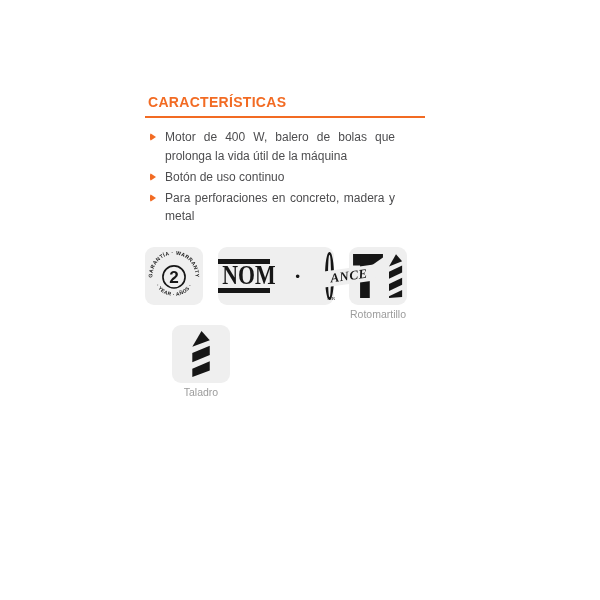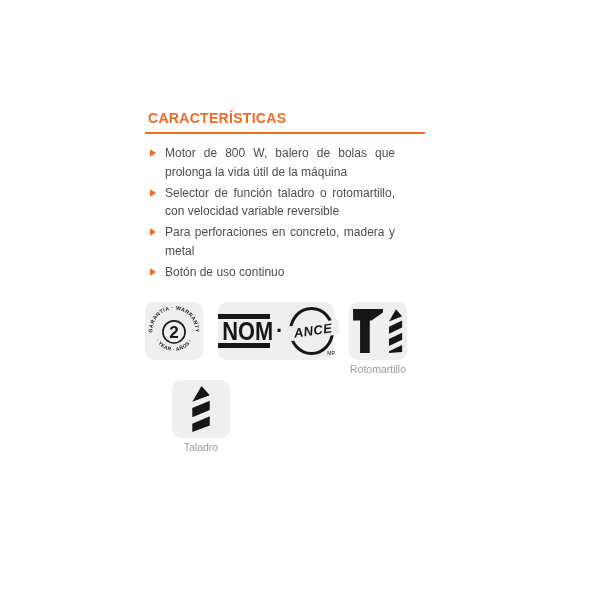--- a/index.html
+++ b/index.html
@@ -3,21 +3,21 @@
 <meta charset="utf-8">
 <style>
   html,body{margin:0;padding:0;}
   body{
     width:600px;height:600px;background:#ffffff;position:relative;
     font-family:"Liberation Sans", sans-serif;color:#4D4D4F;
     -webkit-font-smoothing:antialiased;
   }
   .panel{position:absolute;left:145px;top:95px;width:280px;}
   .section-title{
-    margin:16px 0 0 3px;font-size:14px;line-height:14px;font-weight:bold;
+    margin:0 0 0 3px;font-size:14px;line-height:14px;font-weight:bold;
     color:#F26B23;letter-spacing:.3px;
   }
   .title-rule{height:2px;background:#F26B23;margin-top:7px;border:none;width:280px;}
   ul.features{list-style:none;margin:10px 10px 0 0;padding:0;width:250px;}
   ul.features li{
     position:relative;padding-left:20px;margin:0 0 2.5px 0;
     font-size:12px;line-height:18.5px;text-align:justify;color:#4D4D4F;
   }
   .bullet{
     position:absolute;left:5px;top:5px;width:0;height:0;
@@ -26,21 +26,21 @@
   }
   .badge-grid{margin-top:21px;}
   .badge-row{display:flex;align-items:flex-start;gap:15px;}
   .badge-row + .badge-row{margin-top:4px;margin-left:27px;}
   .badge-cell{display:flex;flex-direction:column;align-items:center;}
   .badge{
     background:#EFEFEF;border-radius:9px;height:58px;display:flex;
     align-items:center;justify-content:center;color:#161616;
   }
   .badge.square{width:58px;}
-  .badge.wide{width:116px;gap:6px;}
+  .badge.wide{width:116px;gap:24px;font-family:Liberation Serif, serif;}
   .badge-label{
     font-size:10.5px;line-height:13px;color:#9C9C9C;margin-top:3px;text-align:center;
   }
   
   .nom{display:flex;flex-direction:column;width:52px;}
   .nom-bar{height:5px;background:#161616;}
   .nom-word{
     font-weight:bold;font-size:26px;line-height:24px;text-align:center;
     transform:scale(0.84,1.02);letter-spacing:0px;color:#161616;
   }
@@ -61,33 +61,29 @@
 <body>
 
 <div class="panel">
 
   <h2 class="section-title">CARACTERÍSTICAS</h2>
   <div class="title-rule"></div>
 
   <ul class="features">
     <li>
       <span class="bullet"></span>
-      <span>Motor de 800 W, balero de bolas que prolonga la vida útil de la máquina</span>
+      <span>Motor de 400 W, balero de bolas que prolonga la vida útil de la máquina</span>
     </li>
     <li>
       <span class="bullet"></span>
-      <span>Selector de función taladro o rotomartillo, con velocidad variable reversible</span>
+      <span>Botón de uso continuo</span>
     </li>
     <li>
       <span class="bullet"></span>
       <span>Para perforaciones en concreto, madera y metal</span>
-    </li>
-    <li>
-      <span class="bullet"></span>
-      <span>Botón de uso continuo</span>
     </li>
   </ul>
 
   <div class="badge-grid">
 
     <div class="badge-row">
 
       <div class="badge-cell">
         <div class="badge square">
           <svg width="54" height="54" viewBox="0 0 60 60">

